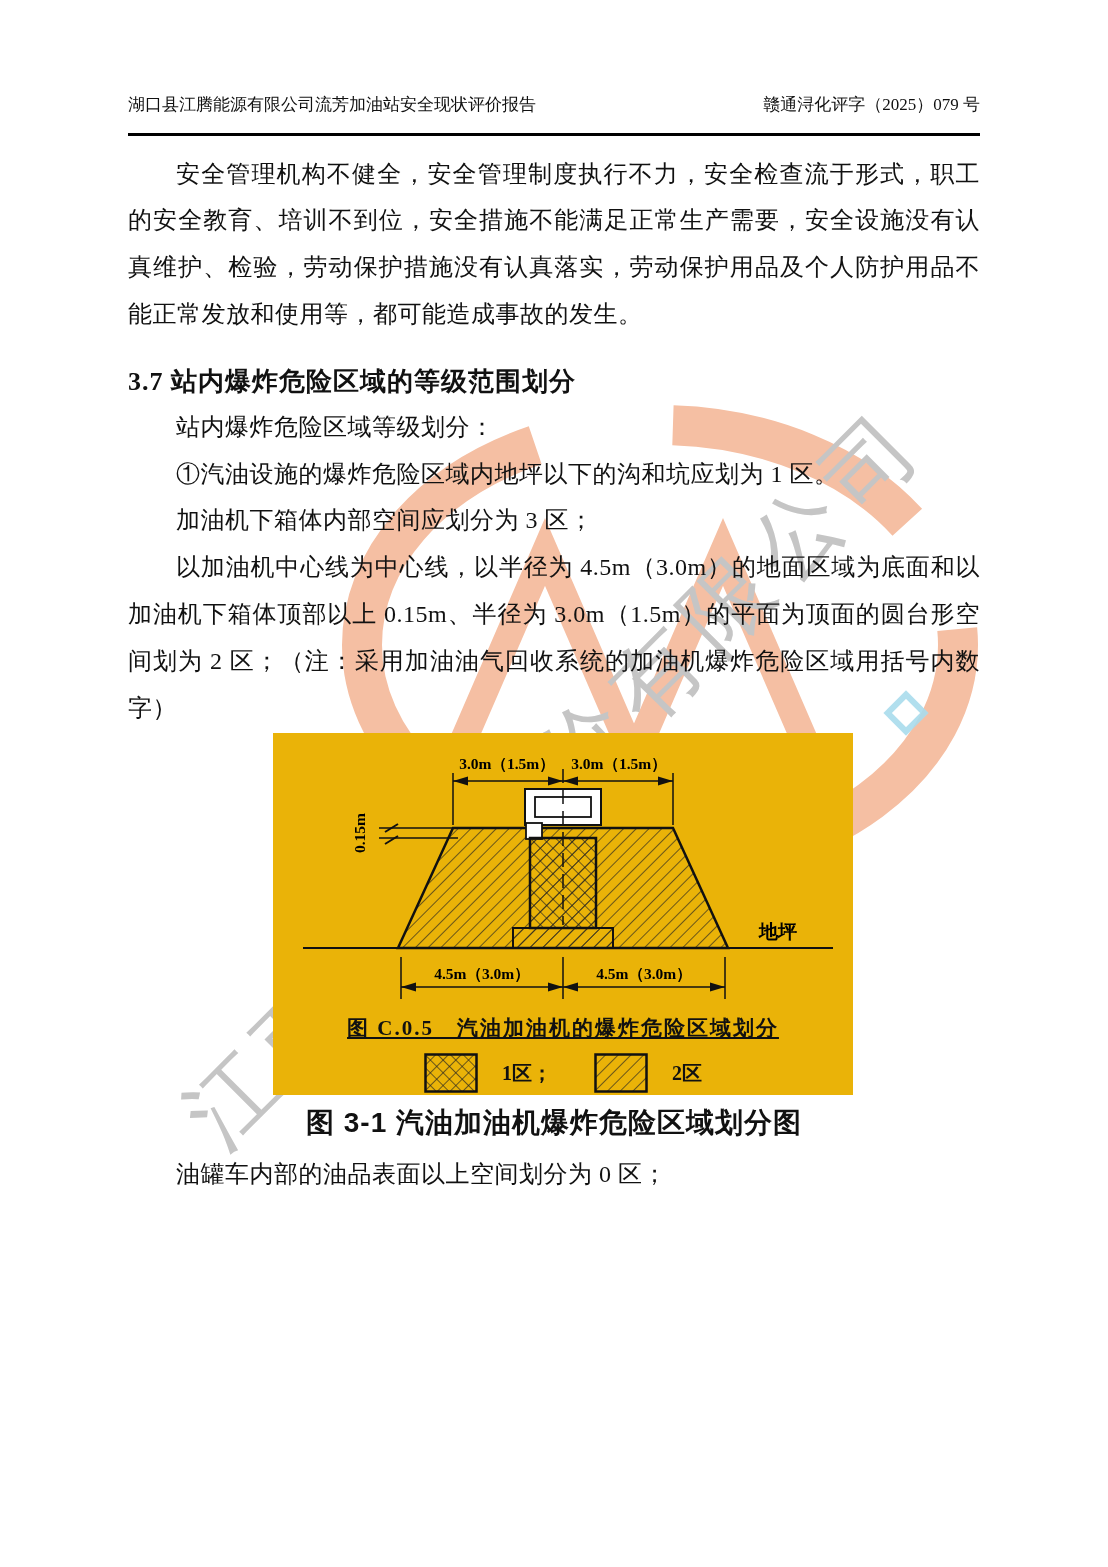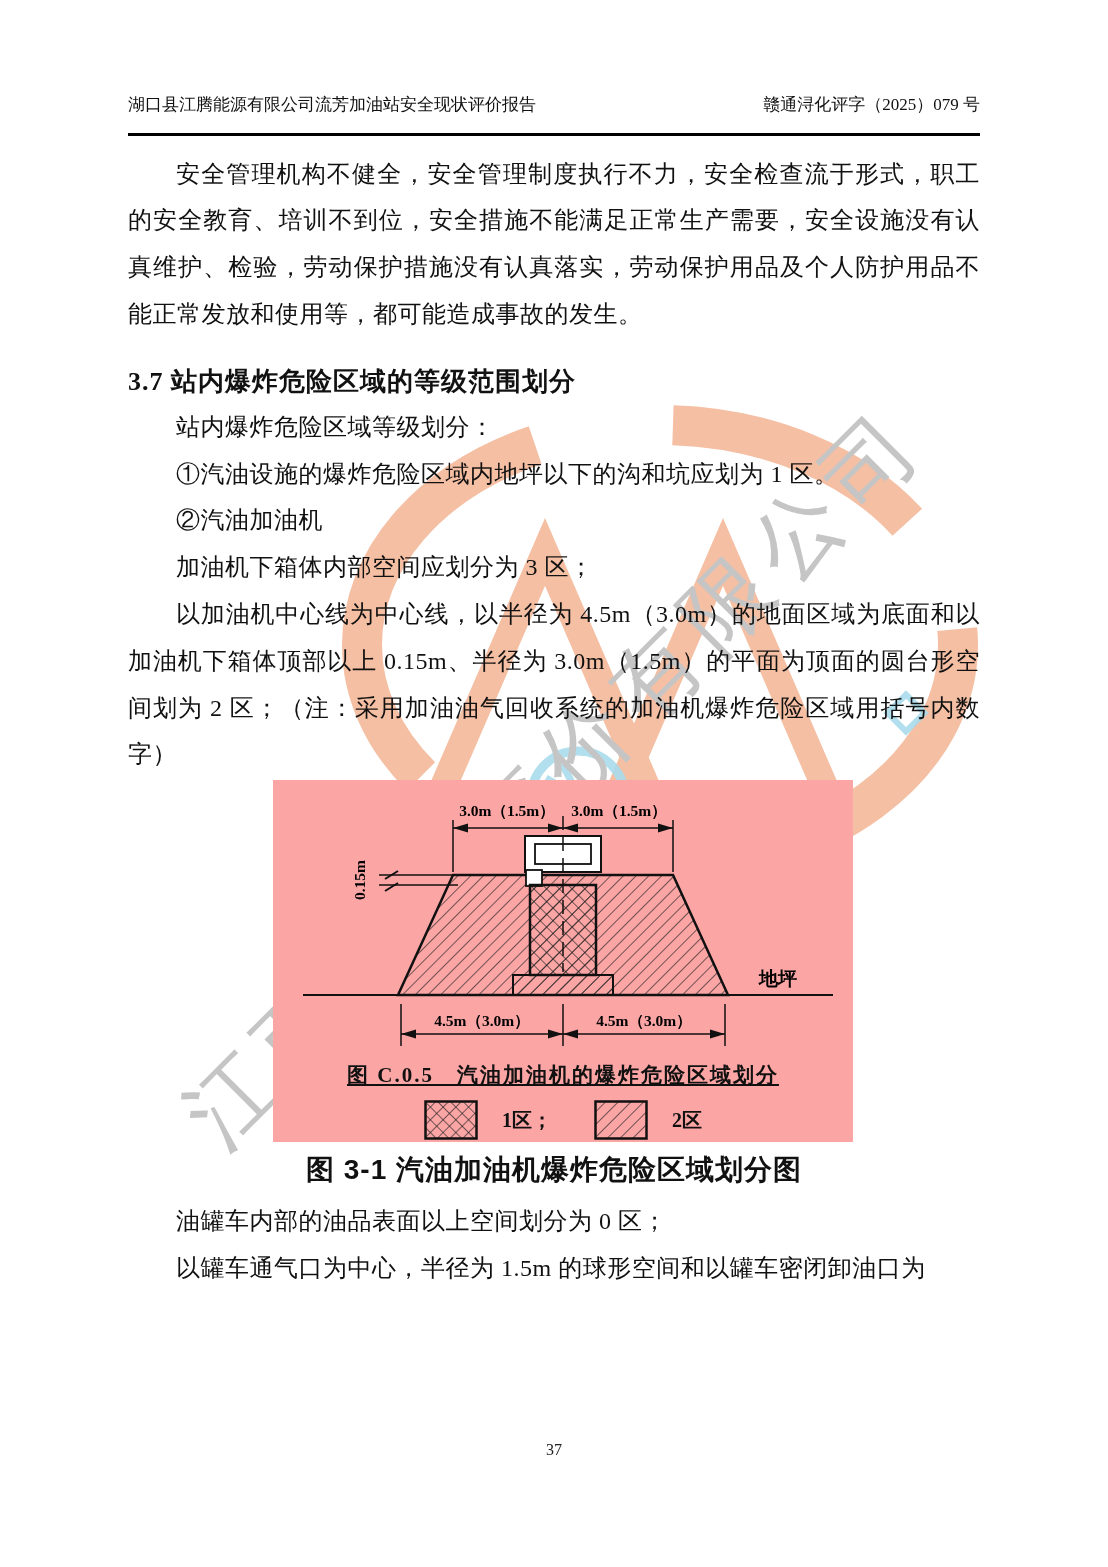--- a/index.html
+++ b/index.html
@@ -19,21 +19,21 @@
   }
   .body-text{font-size:24px;line-height:46.8px;letter-spacing:.5px;text-align:justify;}
   .para{margin:0;text-indent:2em;}
   .first{margin-top:15px;}
   .sec-heading{
     margin:22px 0 0 0;font-size:26px;font-weight:bold;letter-spacing:1px;
     line-height:44px;
   }
   
   .fig-box{
-    width:580px;margin:2px 0 0 145px;background:#fca5a5;position:relative;
+    width:580px;margin:2px 0 0 145px;background:#eab308;position:relative;
     text-align:center;
   }
   .fig-inner-caption{
     font-size:21px;font-weight:600;letter-spacing:2px;line-height:34px;margin-top:2px;text-decoration:underline;
   }
   .fig-legend{
     display:flex;justify-content:center;align-items:center;gap:24px;
     margin-top:6px;height:44px;font-size:20px;font-weight:bold;
   }
   .fig-legend .swatch{display:block;}
@@ -74,21 +74,20 @@
       <span>赣通浔化评字（2025）079 号</span>
     </div>
 
     <div class="body-text">
       <p class="para first">安全管理机构不健全，安全管理制度执行不力，安全检查流于形式，职工的安全教育、培训不到位，安全措施不能满足正常生产需要，安全设施没有认真维护、检验，劳动保护措施没有认真落实，劳动保护用品及个人防护用品不能正常发放和使用等，都可能造成事故的发生。</p>
 
       <h2 class="sec-heading">3.7 站内爆炸危险区域的等级范围划分</h2>
 
       <p class="para">站内爆炸危险区域等级划分：</p>
       <p class="para">①汽油设施的爆炸危险区域内地坪以下的沟和坑应划为 1 区。</p>
-      <p class="para">②汽油加油机</p>
       <p class="para">加油机下箱体内部空间应划分为 3 区；</p>
       <p class="para">以加油机中心线为中心线，以半径为 4.5m（3.0m）的地面区域为底面和以加油机下箱体顶部以上 0.15m、半径为 3.0m（1.5m）的平面为顶面的圆台形空间划为 2 区；（注：采用加油油气回收系统的加油机爆炸危险区域用括号内数字）</p>
     </div>
 
     <div class="fig-box">
       <svg width="580" height="272" viewBox="0 0 580 272">
         <defs>
           <pattern id="hatch-diag" width="9" height="9" patternUnits="userSpaceOnUse" patternTransform="rotate(45)">
             <line x1="0" y1="0" x2="0" y2="9" stroke="#222" stroke-width="1.3"></line>
           </pattern>
@@ -150,19 +149,17 @@
           <rect x="1.5" y="1.5" width="51" height="37" fill="url(#hatch-diag)" stroke="#111" stroke-width="2.5"></rect>
         </svg>
         <span>2区</span>
       </div>
     </div>
 
     <div class="fig-outer-caption">图 3-1 汽油加油机爆炸危险区域划分图</div>
 
     <div class="body-text after-fig">
       <p class="para">油罐车内部的油品表面以上空间划分为 0 区；</p>
-      <p class="para">以罐车通气口为中心，半径为 1.5m 的球形空间和以罐车密闭卸油口为</p>
     </div>
 
   </div>
 
-  <div class="page-number">37</div>
 </div>
 
 </body></html>

